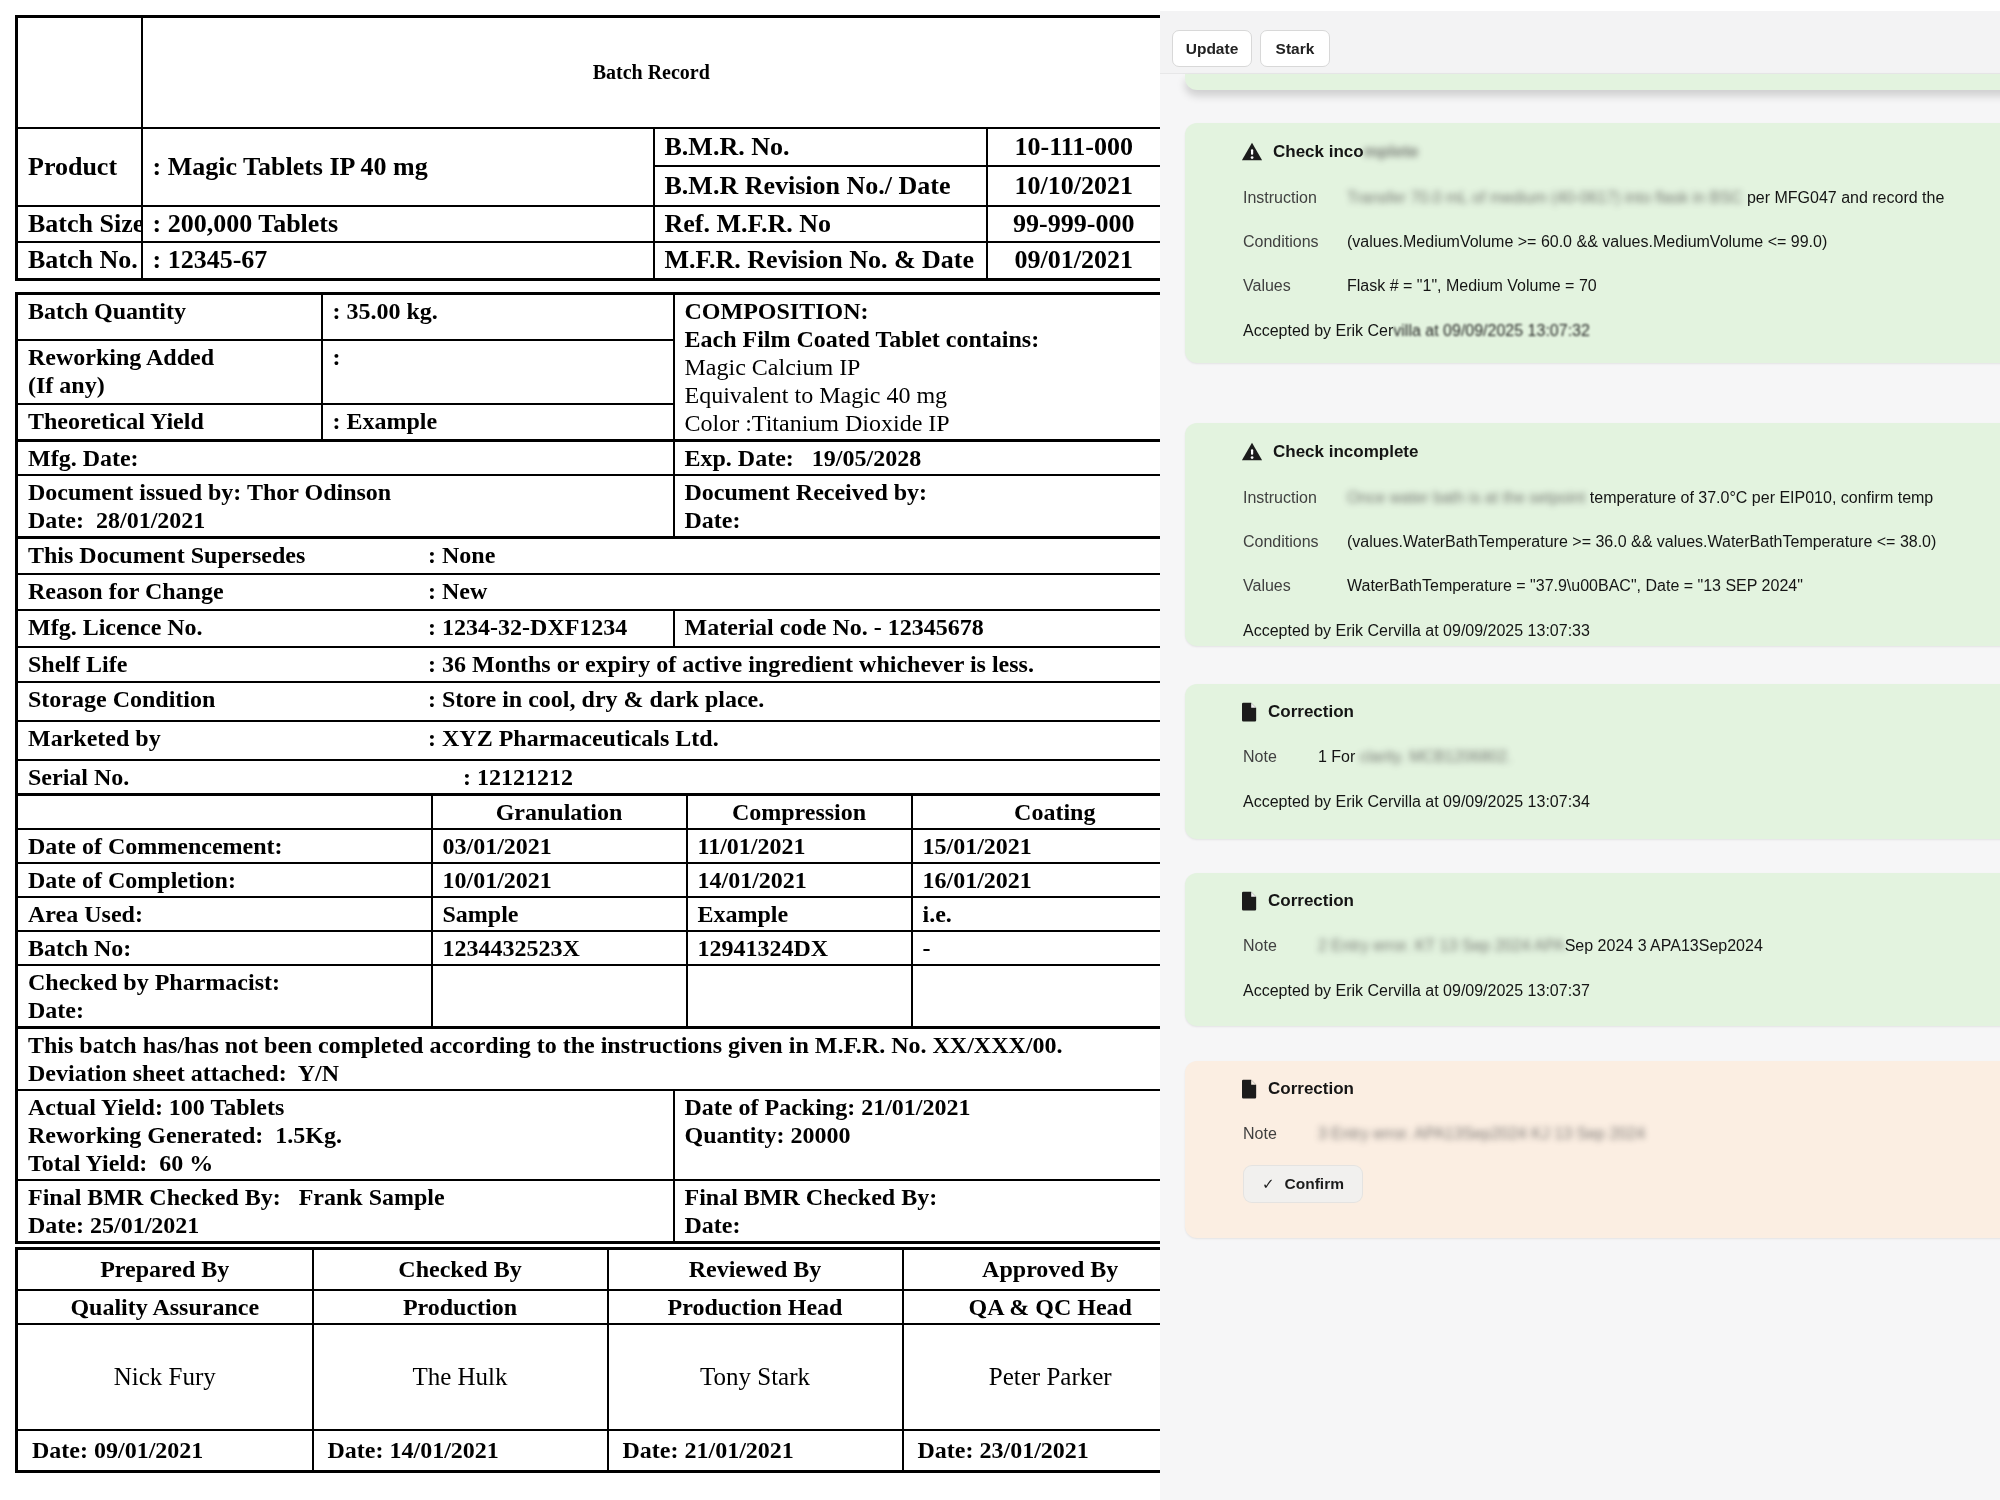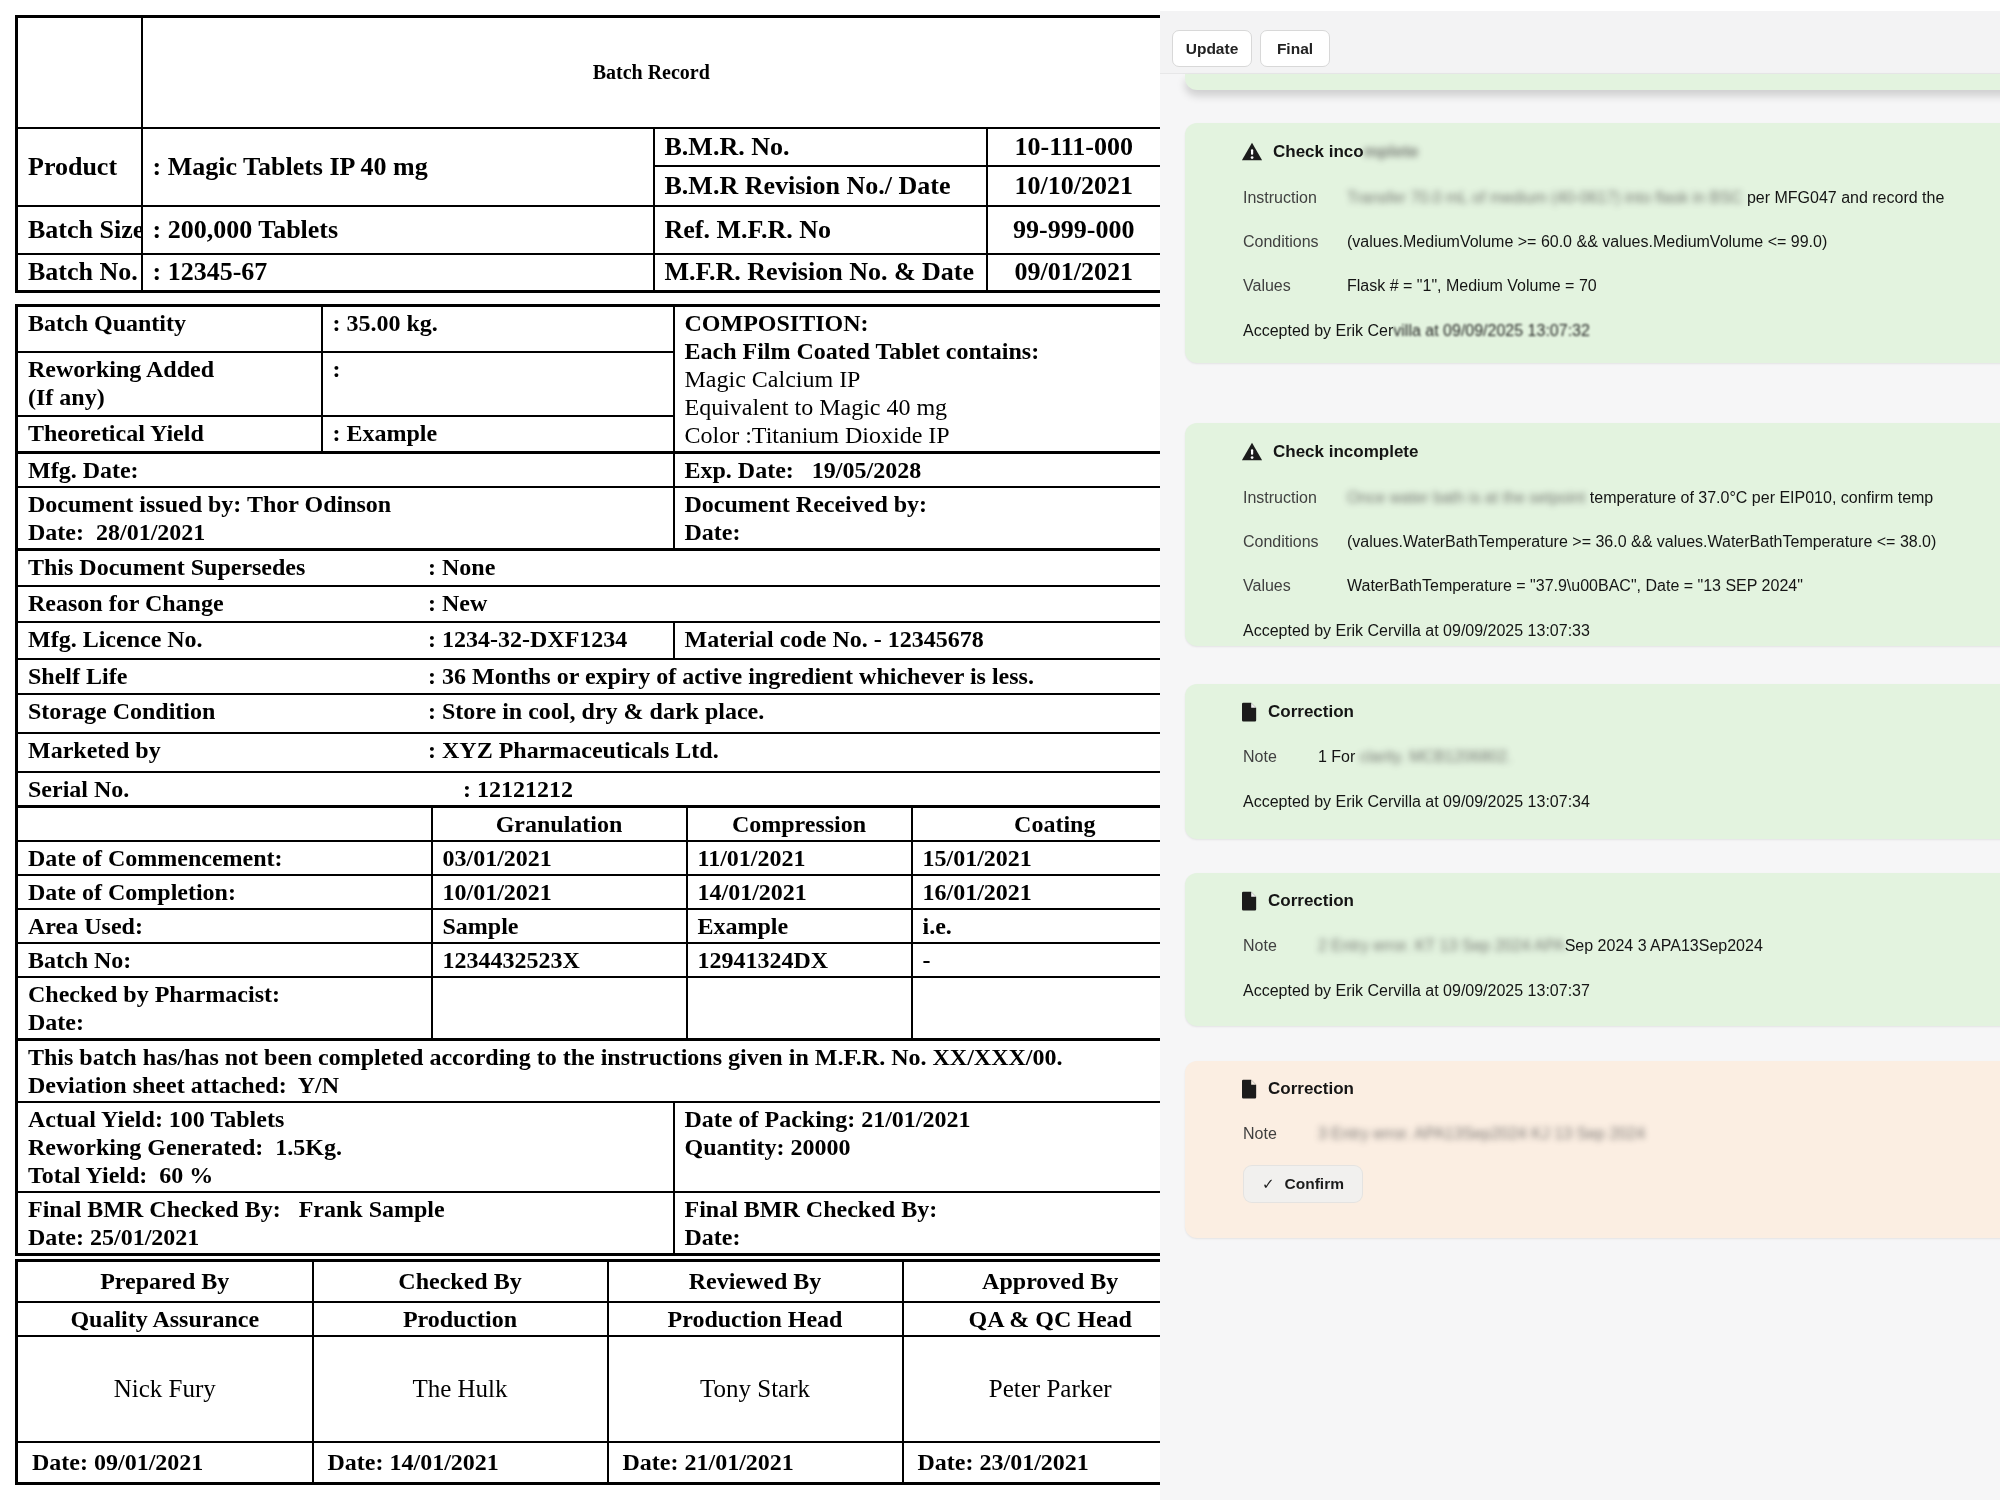--- a/index.html
+++ b/index.html
@@ -84,21 +84,21 @@
     <tr style="height:38px">
       <td rowspan="2">Product</td>
       <td rowspan="2">: Magic Tablets IP 40 mg</td>
       <td>B.M.R. No.</td>
       <td class="rv">10-111-000</td>
     </tr>
     <tr style="height:40px">
       <td>B.M.R Revision No./ Date</td>
       <td class="rv">10/10/2021</td>
     </tr>
-    <tr style="height:48px">
+    <tr style="height:36px">
       <td>Batch Size</td>
       <td>: 200,000 Tablets</td>
       <td>Ref. M.F.R. No</td>
       <td class="rv">99-999-000</td>
     </tr>
     <tr style="height:38px">
       <td>Batch No.</td>
       <td>: 12345-67</td>
       <td>M.F.R. Revision No. &amp; Date</td>
       <td class="rv">09/01/2021</td>
@@ -326,21 +326,21 @@
       <td class="sdate">Date: 21/01/2021</td>
       <td class="sdate">Date: 23/01/2021</td>
     </tr>
   </tbody>
     </table>
 </div>
 
 <div class="panel">
   <div class="topband"></div>
   <button class="tbtn btn-update">Update</button>
-  <button class="tbtn btn-reeval">Final</button>
+  <button class="tbtn btn-reeval">Stark</button>
 
   <div class="strip"></div>
 
   <div class="card green check" style="top:112px;height:240px;">
     <div class="card-title">
       <span class="icn">
         <svg width="22" height="22" viewBox="0 0 24 24">
             <path d="M12 2 L23 21 H1 Z" fill="#1b1b1b"></path>
             <rect x="10.9" y="9" width="2.4" height="6" rx="1" fill="#fff"></rect>
             <circle cx="12.1" cy="18" r="1.5" fill="#fff"></circle>

